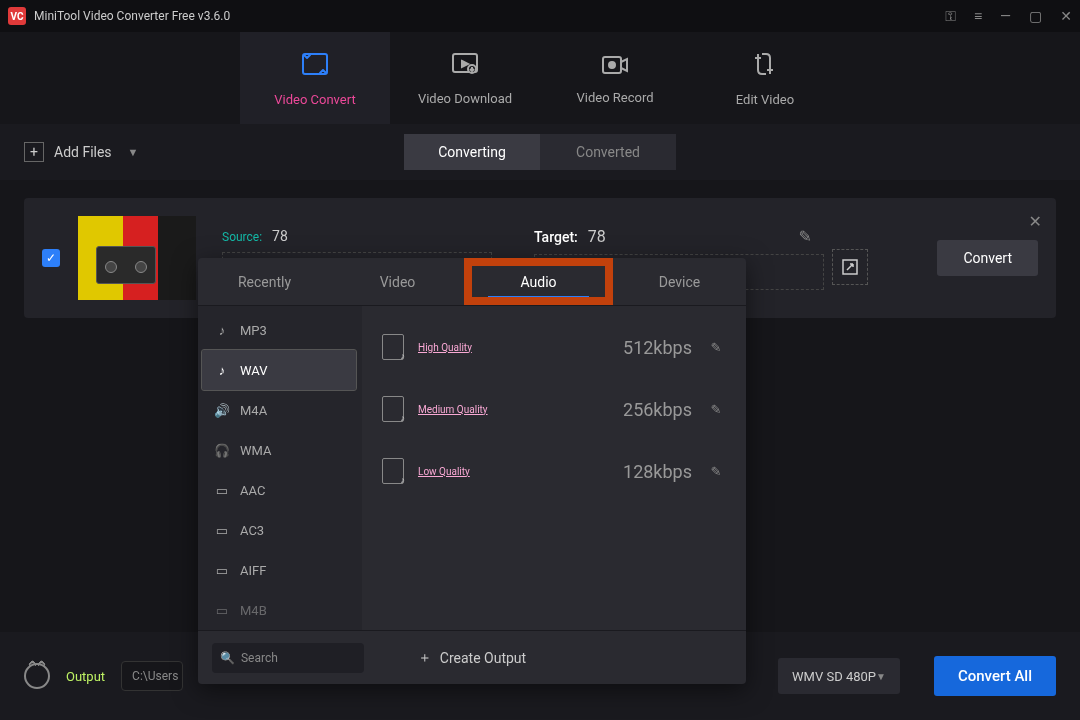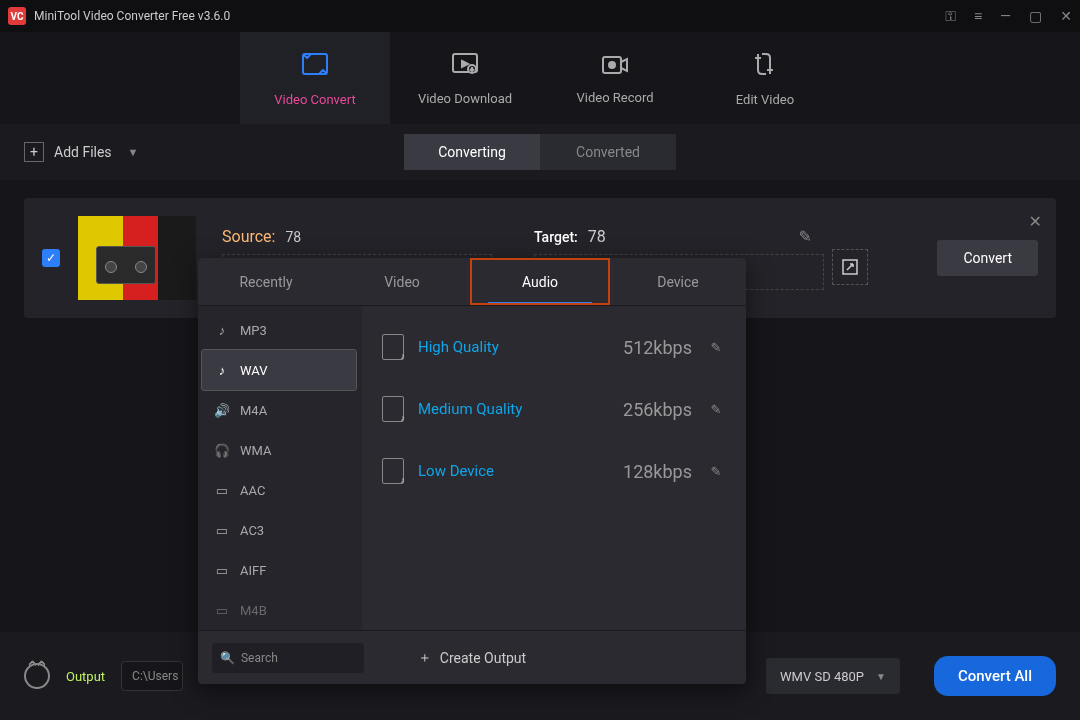--- a/index.html
+++ b/index.html
@@ -31,69 +31,69 @@
 
 
 .filecard { margin:18px 24px; background:#232329; border-radius:4px; height:120px; display:flex; align-items:center; padding:0 18px; position:relative; }
 .checkbox { width:18px; height:18px; background:#2d7ff9; border-radius:3px; display:flex; align-items:center; justify-content:center; color:#fff; font-size:12px; margin-right:18px; }
 .thumb { width:118px; height:84px; background:linear-gradient(90deg,#e0c800 0%,#e0c800 38%,#d62020 38%,#d62020 68%,#1a1a1a 68%); position:relative; }
 .cassette { position:absolute; left:18px; top:30px; width:60px; height:38px; background:#2a2a2a; border:1px solid #555; border-radius:3px; }
 .cassette::before,.cassette::after { content:''; position:absolute; width:10px; height:10px; background:#444; border:1px solid #888; border-radius:50%; top:14px; }
 .cassette::before { left:8px; } .cassette::after { right:8px; }
 .srcblock { margin-left:26px; width:270px; }
 .label-row { display:flex; align-items:baseline; gap:10px; margin-bottom:8px; }
-.label-row .lbl { color:#fdba74; font-size:16px; }
+.label-row .lbl { color:#14b8a6; font-size:12px; }
 .label-row .val { color:#ccc; font-size:14px; }
 .format-box { border:1px dashed #444; height:36px; display:flex; align-items:center; padding:0 12px; gap:18px; color:#999; font-size:12px; }
 .format-box .fmt { display:flex; align-items:center; gap:6px; }
 .tgtblock { width:290px; }
 .tgt-label-row { display:flex; align-items:baseline; gap:10px; margin-bottom:8px; }
 .tgt-label-row .lbl { color:#fff; font-size:14px; font-weight:500; }
 .tgt-label-row .edit { margin-left:auto; margin-right:12px; color:#888; cursor:pointer; }
 .arrow { width:42px; display:flex; align-items:center; justify-content:center; margin-top:18px; }
 .arrow svg { width:32px; height:16px; }
 .compress-btn { width:36px; height:36px; border:1px dashed #555; display:flex; align-items:center; justify-content:center; margin-left:8px; margin-top:18px; cursor:pointer; color:#ccc; }
 .convert-btn { margin-left:auto; background:#3a3a42; color:#fff; padding:10px 26px; border-radius:3px; font-size:14px; cursor:pointer; }
 .close-card { position:absolute; top:14px; right:14px; color:#888; cursor:pointer; font-size:16px; }
 
 
 .popup { position:absolute; left:198px; top:258px; width:548px; height:426px; background:#2a2a30; border-radius:4px; display:flex; flex-direction:column; box-shadow:0 6px 24px rgba(0,0,0,.5); z-index:50; }
 .popup-tabs { height:48px; display:flex; border-bottom:1px solid #1a1a1f; }
 .popup-tab { flex:1; display:flex; align-items:center; justify-content:center; font-size:14px; color:#999; cursor:pointer; position:relative; }
 .popup-tab.active { color:#fff; }
 .popup-tab.active::after { content:''; position:absolute; bottom:0; left:16px; right:16px; height:1px; background:#2d7ff9; }
-.popup-tab.highlighted { border:2px solid #c2410c; background:#2a2a30; }
+.popup-tab.highlighted { border:8px solid #c2410c; background:#2a2a30; }
 .popup-body { flex:1; display:flex; overflow:hidden; }
 .fmt-list { width:164px; background:#25252b; overflow-y:auto; padding:4px 6px 4px 4px; }
 .fmt-list::-webkit-scrollbar { width:6px; }
 .fmt-list::-webkit-scrollbar-thumb { background:#444; border-radius:3px; }
 .fmt-item { height:40px; display:flex; align-items:center; gap:10px; padding:0 12px; color:#aaa; font-size:13px; cursor:pointer; border-radius:2px; }
 .fmt-item.selected { background:#3a3a42; color:#fff; outline:1px solid #555; }
 .fmt-item .fi { width:16px; text-align:center; font-size:13px; }
 .quality-list { flex:1; padding:10px 14px; }
 .quality-item { height:62px; display:flex; align-items:center; gap:14px; cursor:pointer; padding:0 6px; }
 .quality-item .qi-icon { width:22px; height:26px; border:1px solid #888; border-radius:2px; position:relative; }
 .quality-item .qi-icon::after { content:'♪'; position:absolute; right:-2px; bottom:-2px; font-size:9px; color:#ccc; }
-.quality-item .qi-label { flex:1; color:#0ea5e9; font-size:15px; }
+.quality-item .qi-label { flex:1; color:#f9a8d4; font-size:10px;text-decoration:underline; }
 .quality-item .qi-rate { color:#999; font-size:18px; width:70px; text-align:right; }
 .quality-item .qi-edit { width:20px; color:#888; text-align:center; font-size:13px; }
 .popup-footer { height:54px; display:flex; align-items:center; padding:0 14px; border-top:1px solid #1a1a1f; }
 .search-box { width:152px; height:30px; background:#1f1f25; border-radius:4px; display:flex; align-items:center; padding:0 8px; gap:6px; color:#888; font-size:12px; }
 .create-custom { margin-left:auto; margin-right:auto; position:absolute; left:50%; transform:translateX(-50%); color:#ccc; font-size:14px; display:flex; align-items:center; gap:8px; cursor:pointer; }
 
 
 .bottombar { position:absolute; bottom:0; left:0; right:0; height:88px; background:#1a1a1f; display:flex; align-items:center; padding:0 24px; gap:16px; }
 .clock-icon { width:26px; height:26px; border:2px solid #888; border-radius:50%; position:relative; }
 .clock-icon::before { content:''; position:absolute; top:-4px; left:3px; width:5px; height:5px; border:2px solid #888; border-radius:50%; border-bottom:none; border-right:none; transform:rotate(45deg); }
 .clock-icon::after { content:''; position:absolute; top:-4px; right:3px; width:5px; height:5px; border:2px solid #888; border-radius:50%; border-bottom:none; border-left:none; transform:rotate(-45deg); }
 .output-label { color:#bef264; font-size:13px; }
 .output-path { height:30px; background:#16161a; border:1px solid #333; border-radius:4px; padding:0 10px; display:flex; align-items:center; color:#888; font-size:12px; width:62px; overflow:hidden; }
-.preset-dd { margin-left:auto; height:36px; background:#2a2a31; border-radius:3px; padding:0 14px; display:flex; align-items:center; gap:12px; color:#ccc; font-size:13px; cursor:pointer; }
+.preset-dd { margin-left:auto; height:36px; background:#2a2a31; border-radius:3px; padding:0 14px; display:flex; align-items:center; gap:0; color:#ccc; font-size:13px; cursor:pointer; }
 .preset-dd .chev { font-size:10px; color:#888; }
-.convert-all { background:#1668dc; color:#fff; padding:11px 24px; border-radius:14px; font-size:15px; font-weight:500; cursor:pointer; margin-left:18px; }
+.convert-all { background:#1668dc; color:#fff; padding:11px 24px; border-radius:3px; font-size:15px; font-weight:500; cursor:pointer; margin-left:18px; }
 </style>
 </head>
 <body>
 
 <div class="titlebar">
   <div class="app-icon">VC</div>
   <div class="app-title">MiniTool Video Converter Free v3.6.0</div>
   <div class="titlebar-btns">
     <span class="key-icon">⚿</span>
     <span>≡</span>
@@ -263,21 +263,21 @@
         <div class="qi-edit">✎</div>
       </div>
       <div class="quality-item">
         <div class="qi-icon"></div>
         <div class="qi-label">Medium Quality</div>
         <div class="qi-rate">256kbps</div>
         <div class="qi-edit">✎</div>
       </div>
       <div class="quality-item">
         <div class="qi-icon"></div>
-        <div class="qi-label">Low Device</div>
+        <div class="qi-label">Low Quality</div>
         <div class="qi-rate">128kbps</div>
         <div class="qi-edit">✎</div>
       </div>
     </div>
   </div>
   <div class="popup-footer">
     <div class="search-box">
       <span>🔍</span>
       <span>Search</span>
     </div>

